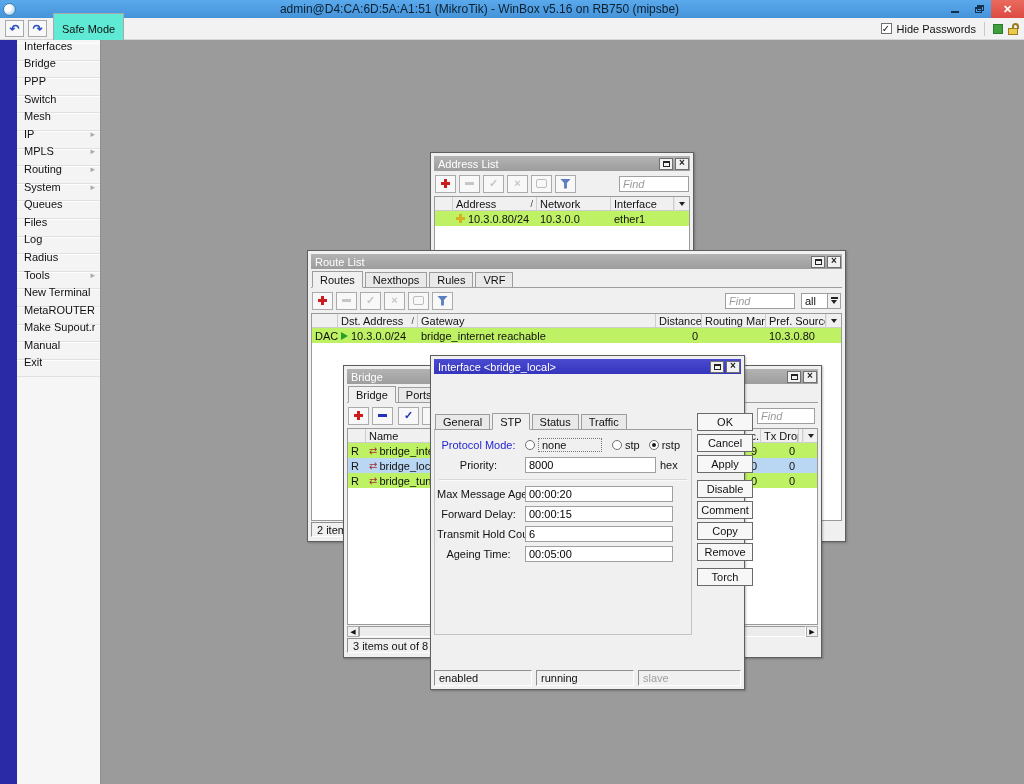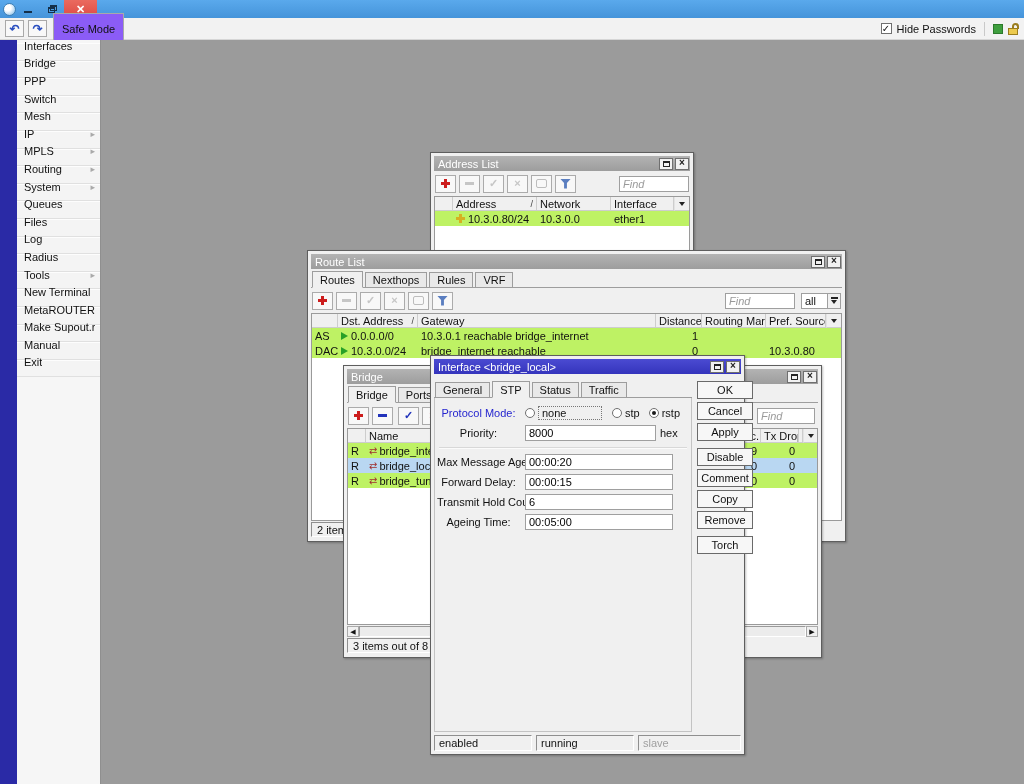--- a/index.html
+++ b/index.html
@@ -18,21 +18,21 @@
   .restore2 { position:relative; width:9px; height:8px; }
   .restore2 i { position:absolute; left:0; bottom:0; width:7px; height:6px; border:1px solid #15304a; border-top-width:2px; background:transparent; display:block; }
   .restore2 b { position:absolute; right:0; top:0; width:7px; height:6px; border:1px solid #15304a; border-top-width:2px; display:block; }
   .mtb.close { width:33px; background:linear-gradient(#ea6a5f,#dd4a42); }
   .mtb.close span { color:#fff; font-size:11px; font-weight:bold; }
 
   .main-toolbar { position:absolute; left:0; top:18px; width:1024px; height:22px; background:#f2f2f2;
     border-bottom:1px solid #d6d6d6; display:flex; align-items:center; padding:0 5px; gap:4px; }
   .tb-sq { width:19px; height:17px; background:#f8f8f8; border:1px solid #a9a9a9; display:flex; align-items:center; justify-content:center; }
   .arrow-glyph { color:#2a4fc0; font-size:12px; line-height:1; font-weight:bold; }
-  .safe-mode { height:32px; padding:11px 8px; background:#8b5cf6; border:1px solid #a9a9a9; display:flex; align-items:center; margin-left:2px; }
+  .safe-mode { height:32px; padding:11px 8px; background:#5eead4; border:1px solid #a9a9a9; display:flex; align-items:center; margin-left:2px; }
   .tb-right { margin-left:auto; display:flex; align-items:center; gap:5px; }
   .chk { width:11px; height:11px; background:#fff; border:1px solid #6f6f6f; display:flex; align-items:center; justify-content:center; font-size:10px; line-height:1; color:#111; }
   .tb-sep { width:1px; height:14px; background:#c9c9c9; margin:0 3px; }
   .green-sq { width:10px; height:10px; background:#3f9f3f; border:1px solid #2c7a2c; }
   .lock { position:relative; width:11px; height:12px; }
   .lock .shackle { position:absolute; top:0; right:0; width:7px; height:6px; border:2px solid #9a7d1e; border-bottom:none; border-radius:4px 4px 0 0; }
   .lock .body { position:absolute; bottom:0; left:0; width:10px; height:7px; background:#ecca4e; border:1px solid #9a7d1e; }
 
   
   .workspace { position:absolute; left:0; top:40px; width:1024px; height:744px; background:#9b9b9b; }
@@ -126,27 +126,28 @@
   .sep { border-top:1px solid #d8d8d8; border-bottom:1px solid #fbfbfb; margin:4px 2px 3px 2px; }
   .unit { margin-left:4px; }
   .dstatus { flex:0 0 16px; display:flex; gap:4px; margin-top:3px; }
   .scell { border:1px solid; border-color:#8f8f8f #ffffff #ffffff #8f8f8f; background:#f0f0f0; display:flex; align-items:center; padding:0 4px; }
   .scell.s1 { flex:0 0 98px; } .scell.s2 { flex:0 0 98px; } .scell.s3 { flex:1; color:#9f9f9f; }
 
   
   #win-address { left:430px; top:152px; width:264px; height:240px; z-index:10; }
   #win-route   { left:307px; top:250px; width:539px; height:292px; z-index:20; }
   #win-bridge  { left:343px; top:365px; width:479px; height:293px; z-index:30; }
-  #win-dialog  { left:430px; top:355px; width:315px; height:400px; z-index:40; }
+  #win-dialog  { left:430px; top:355px; width:315px; height:335px; z-index:40;gap:32px; }
 </style>
 </head>
 <body>
 
 <div class="titlebar">
   <span class="app-icon"></span>
+  <span class="title-text">admin@D4:CA:6D:5A:A1:51 (MikroTik) - WinBox v5.16 on RB750 (mipsbe)</span>
   <span class="mtb">
       <span class="min-glyph"></span>
     </span>
   <span class="mtb">
       <span class="restore2">
         <b></b>
         <i></i>
       </span>
     </span>
   <span class="mtb close">
@@ -365,31 +366,20 @@
         </span>
       <span class="th" style="flex:0 0 64px;">
           <span>Routing Mark</span>
         </span>
       <span class="th" style="flex:1;">
           <span>Pref. Source</span>
         </span>
       <span class="ddth" style="flex:0 0 15px;">
           <span class="dd-tri"></span>
         </span>
-    </div>
-    <div class="trow">
-      <span class="cell" style="flex:0 0 26px;">AS</span>
-      <span class="cell" style="flex:0 0 80px;">
-          <span class="route-flag-icon"></span>
-          <span>0.0.0.0/0</span>
-        </span>
-      <span class="cell" style="flex:0 0 238px;">10.3.0.1 reachable bridge_internet</span>
-      <span class="cell num" style="flex:0 0 46px;">1</span>
-      <span class="cell" style="flex:0 0 64px;"></span>
-      <span class="cell" style="flex:1;"></span>
     </div>
     <div class="trow">
       <span class="cell" style="flex:0 0 26px;">DAC</span>
       <span class="cell" style="flex:0 0 80px;">
           <span class="route-flag-icon"></span>
           <span>10.3.0.0/24</span>
         </span>
       <span class="cell" style="flex:0 0 238px;">bridge_internet reachable</span>
       <span class="cell num" style="flex:0 0 46px;">0</span>
       <span class="cell" style="flex:0 0 64px;"></span>

